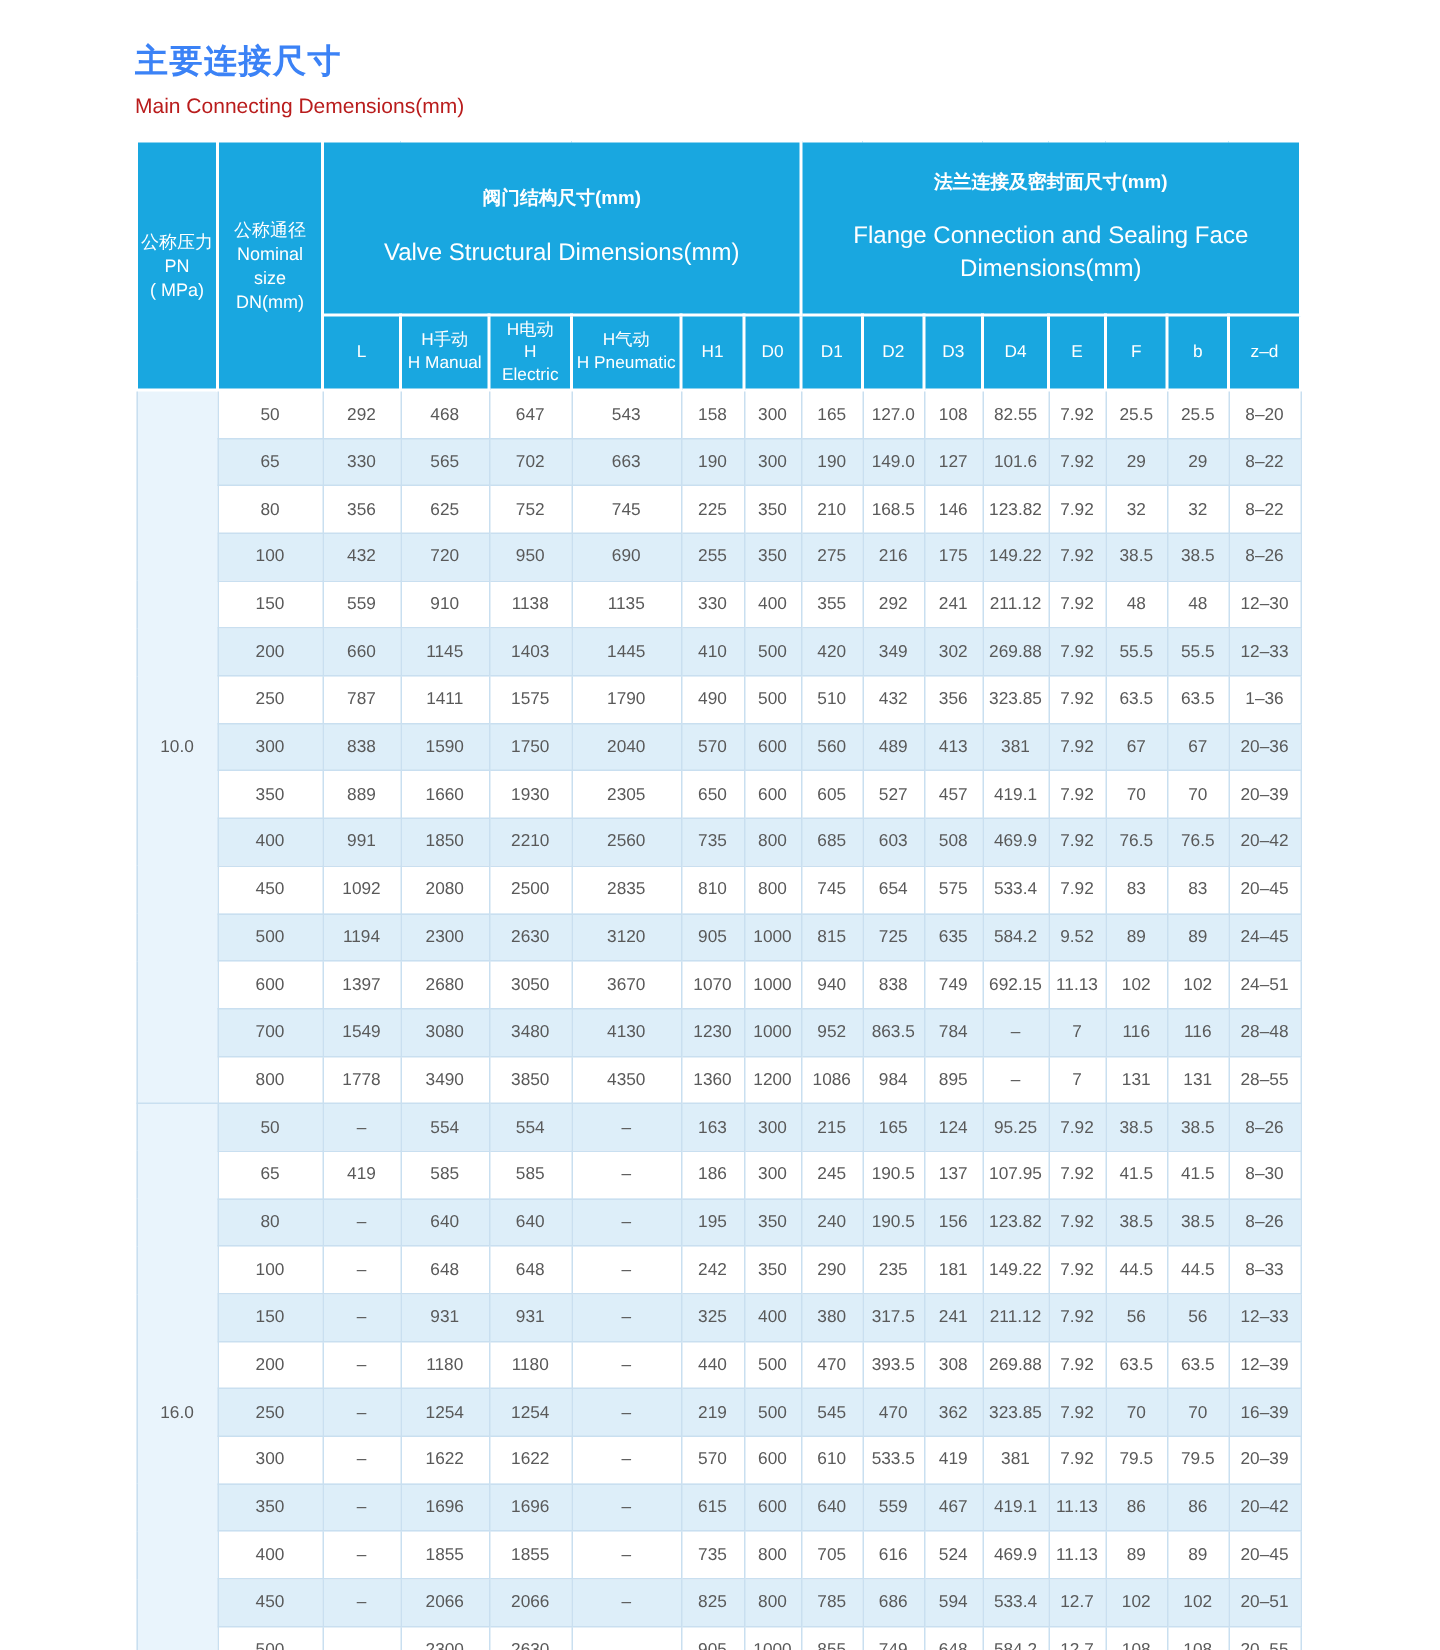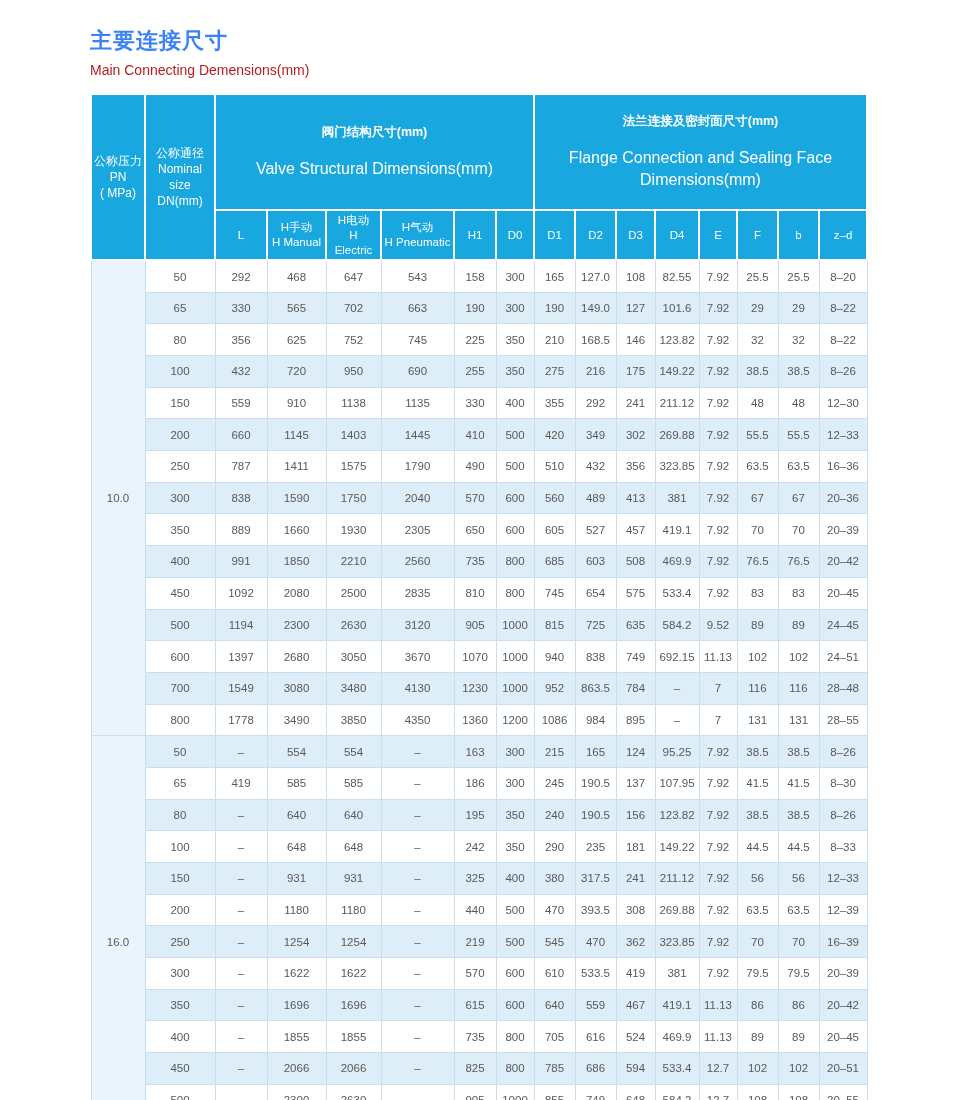--- a/index.html
+++ b/index.html
@@ -233,21 +233,21 @@
           <td>1790</td>
           <td>490</td>
           <td>500</td>
           <td>510</td>
           <td>432</td>
           <td>356</td>
           <td>323.85</td>
           <td>7.92</td>
           <td>63.5</td>
           <td>63.5</td>
-          <td>16–36</td>
+          <td>1–36</td>
         </tr>
         <tr class="alt">
           <td>300</td>
           <td>838</td>
           <td>1590</td>
           <td>1750</td>
           <td>2040</td>
           <td>570</td>
           <td>600</td>
           <td>560</td>

